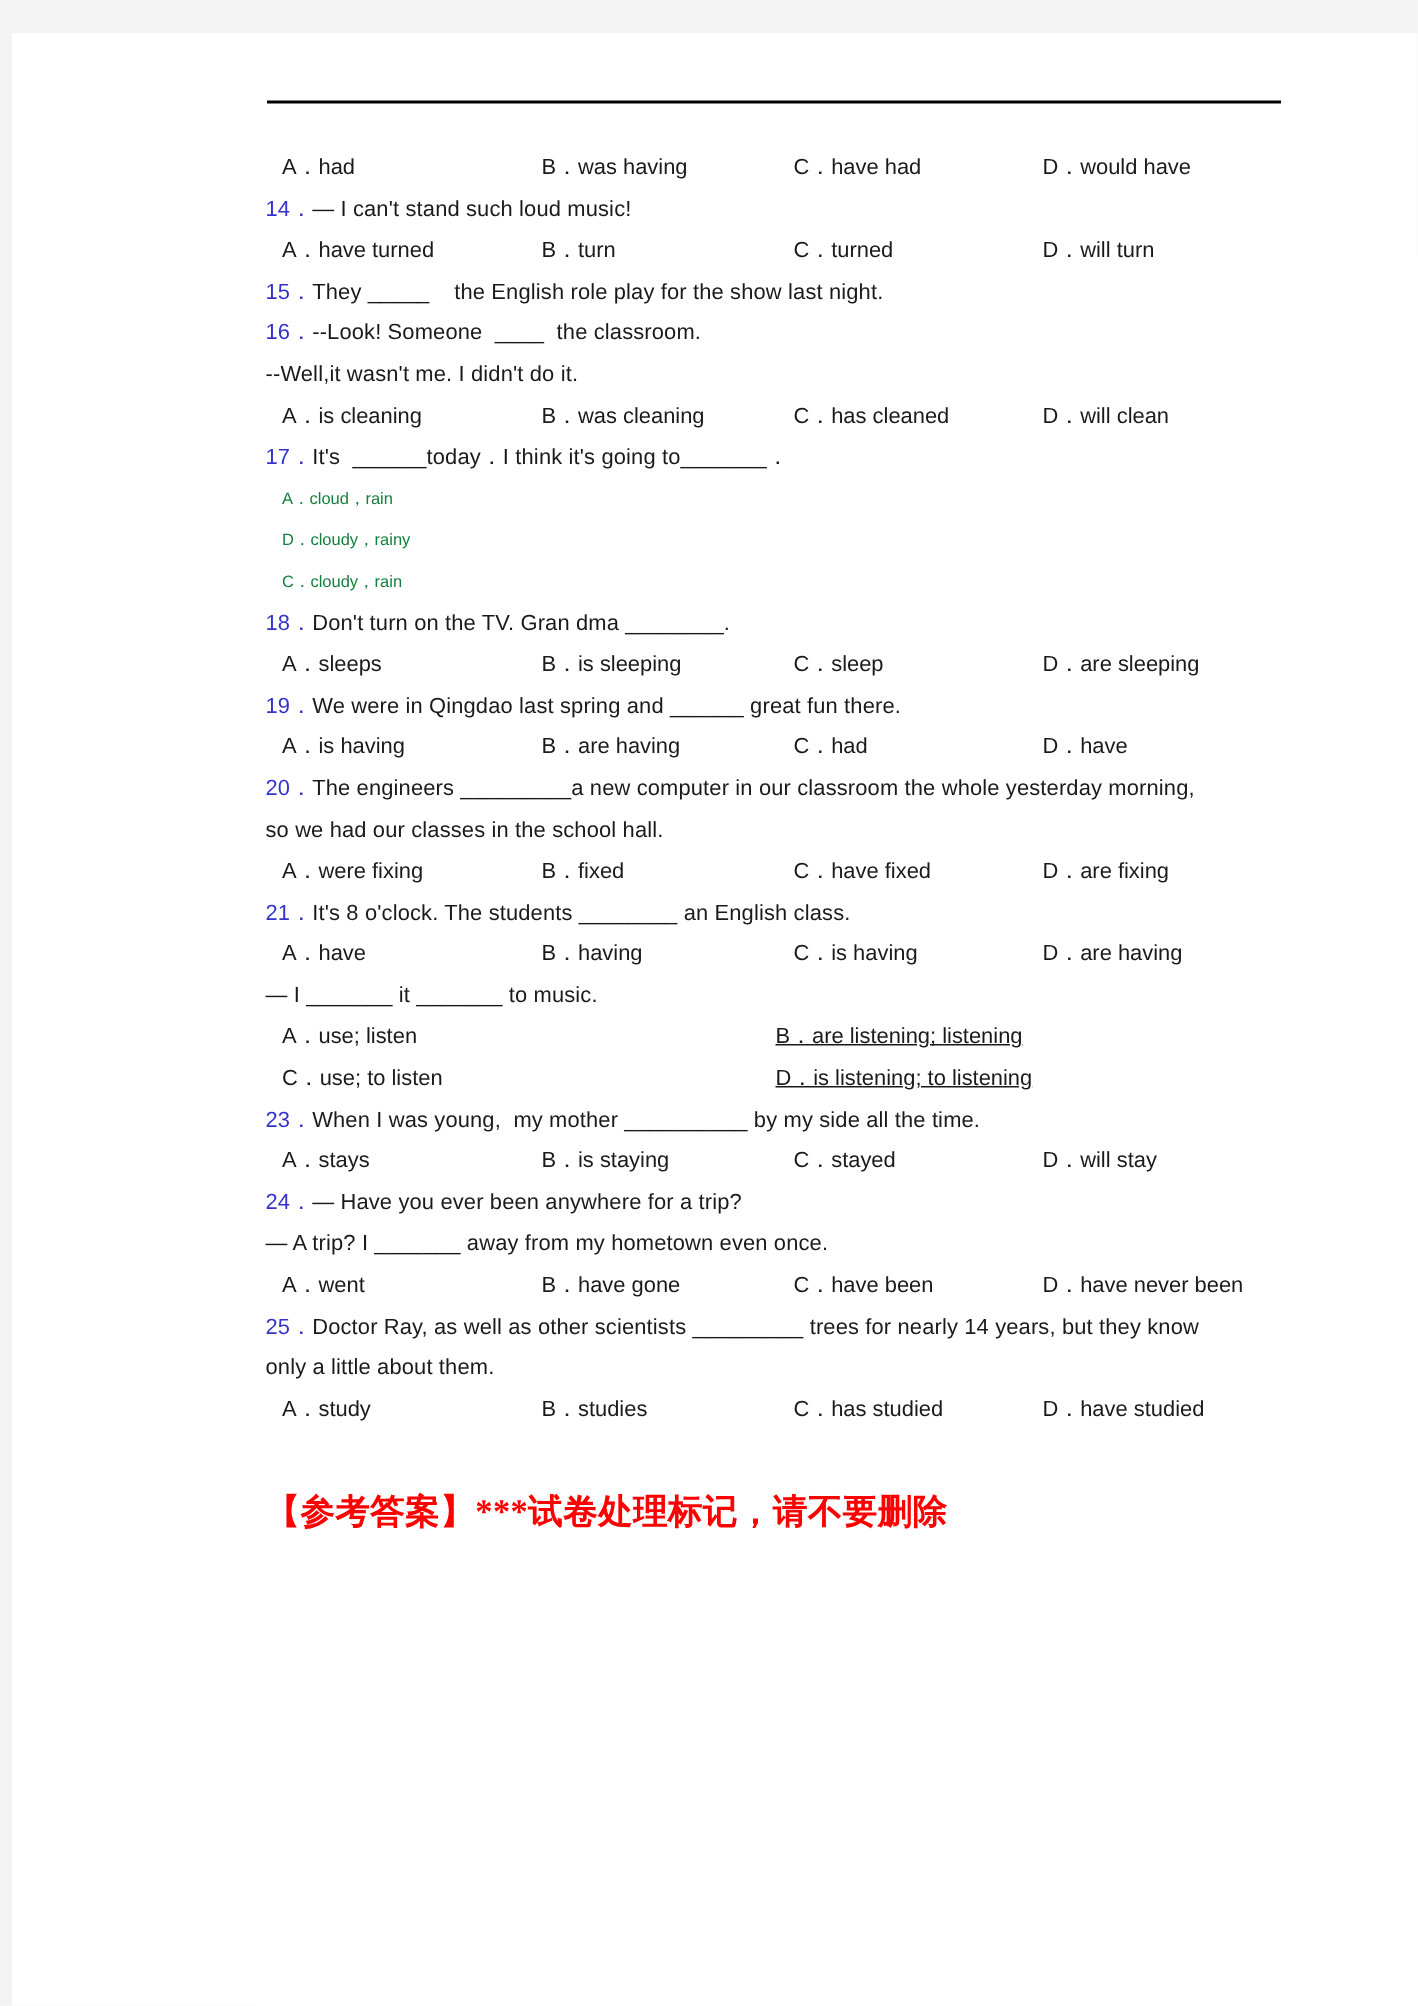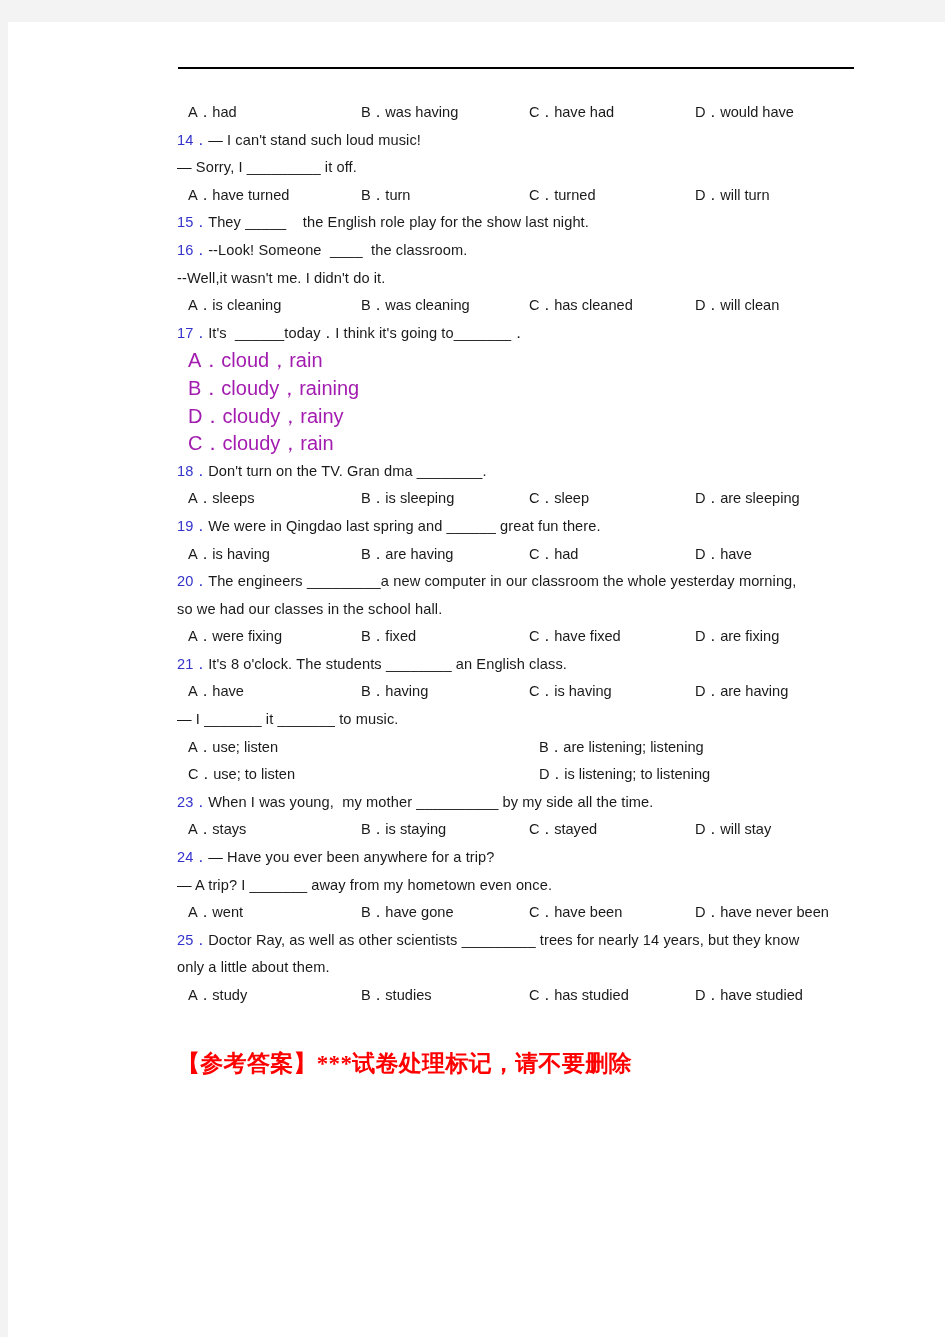--- a/index.html
+++ b/index.html
@@ -61,32 +61,32 @@
     white-space: pre;
   }
   .opt.r2 {
     top: 27.6px;
     text-align: center;
   }
   .col-a { left: 11px; }
   .col-b { left: 184px; }
   .col-c { left: 352px; }
   .col-d { left: 518px; }
-  .col-b2 { left: 362px; }
+  .col-b2 { left: 340px; text-decoration: underline; }
   .opts-inline {
     font-size: 14.6px;
     line-height: 27.6px;
     color: #1a1a1a;
     white-space: pre;
     padding-left: 11px;
   }
   .opt-stack {
-    font-size: 20px;
-    line-height: 27.6px;
-    color: #a21caf;
+    font-size: 11px;
+    line-height: 27.6px;
+    color: #15803d;
     white-space: pre;
     padding-left: 11px;
   }
   .answer-key {
     margin-top: 38px;
     font-family: Liberation Serif, serif;
     font-size: 23px;
     font-weight: bold;
     color: #ff0000;
     white-space: pre;
@@ -102,42 +102,40 @@
     <div class="header-rule"></div>
 
     <div class="opts">
       <span class="opt col-a">A．had</span>
       <span class="opt col-b">B．was having</span>
       <span class="opt col-c">C．have had</span>
       <span class="opt col-d">D．would have</span>
     </div>
 
     <div class="line"><span class="qnum">14．</span><span>— I can't stand such loud music!</span></div>
-    <div class="line">— Sorry, I _________ it off.</div>
     <div class="opts">
       <span class="opt col-a">A．have turned</span>
       <span class="opt col-b">B．turn</span>
       <span class="opt col-c">C．turned</span>
       <span class="opt col-d">D．will turn</span>
     </div>
 
     <div class="line"><span class="qnum">15．</span><span>They _____    the English role play for the show last night.</span></div>
 
     <div class="line"><span class="qnum">16．</span><span>--Look! Someone  ____  the classroom.</span></div>
     <div class="line">--Well,it wasn't me. I didn't do it.</div>
     <div class="opts">
       <span class="opt col-a">A．is cleaning</span>
       <span class="opt col-b">B．was cleaning</span>
       <span class="opt col-c">C．has cleaned</span>
       <span class="opt col-d">D．will clean</span>
     </div>
 
     <div class="line"><span class="qnum">17．</span><span>It's  ______today．I think it's going to_______．</span></div>
     <div class="opt-stack">A．cloud，rain</div>
-    <div class="opt-stack">B．cloudy，raining</div>
     <div class="opt-stack">D．cloudy，rainy</div>
     <div class="opt-stack">C．cloudy，rain</div>
 
     <div class="line"><span class="qnum">18．</span><span>Don't turn on the TV. Gran dma ________.</span></div>
     <div class="opts">
       <span class="opt col-a">A．sleeps</span>
       <span class="opt col-b">B．is sleeping</span>
       <span class="opt col-c">C．sleep</span>
       <span class="opt col-d">D．are sleeping</span>
     </div>

